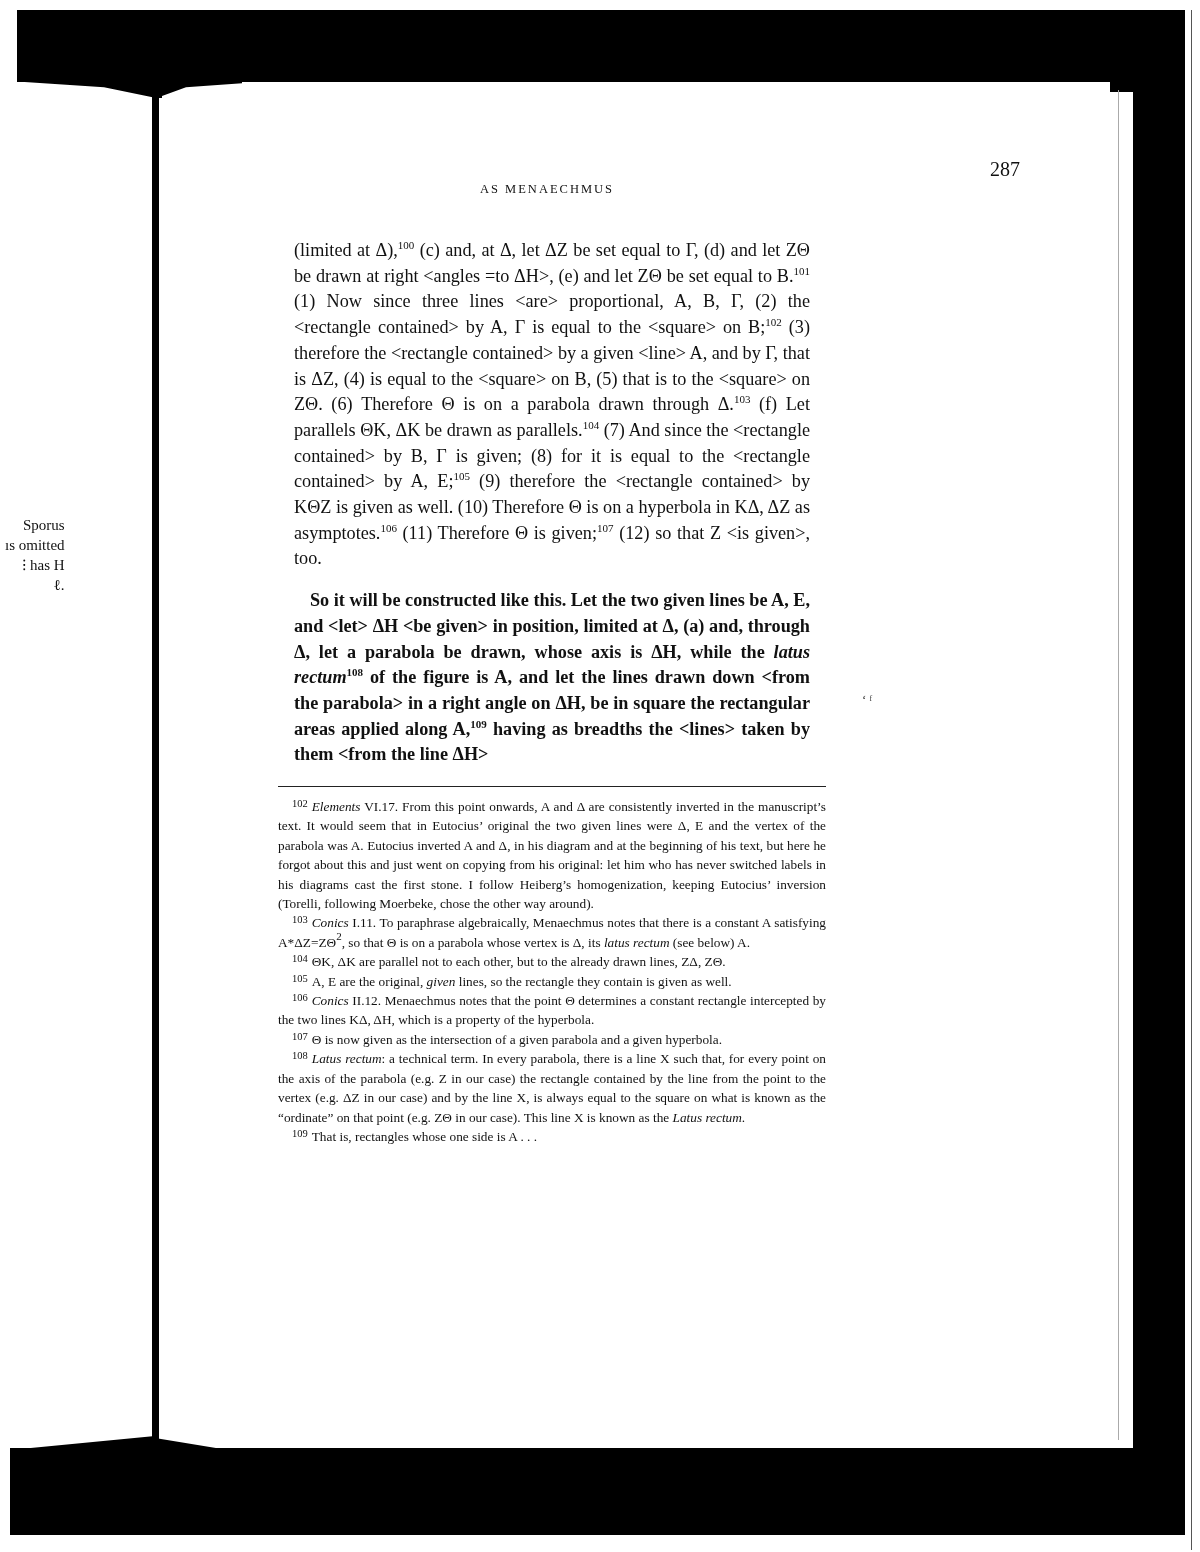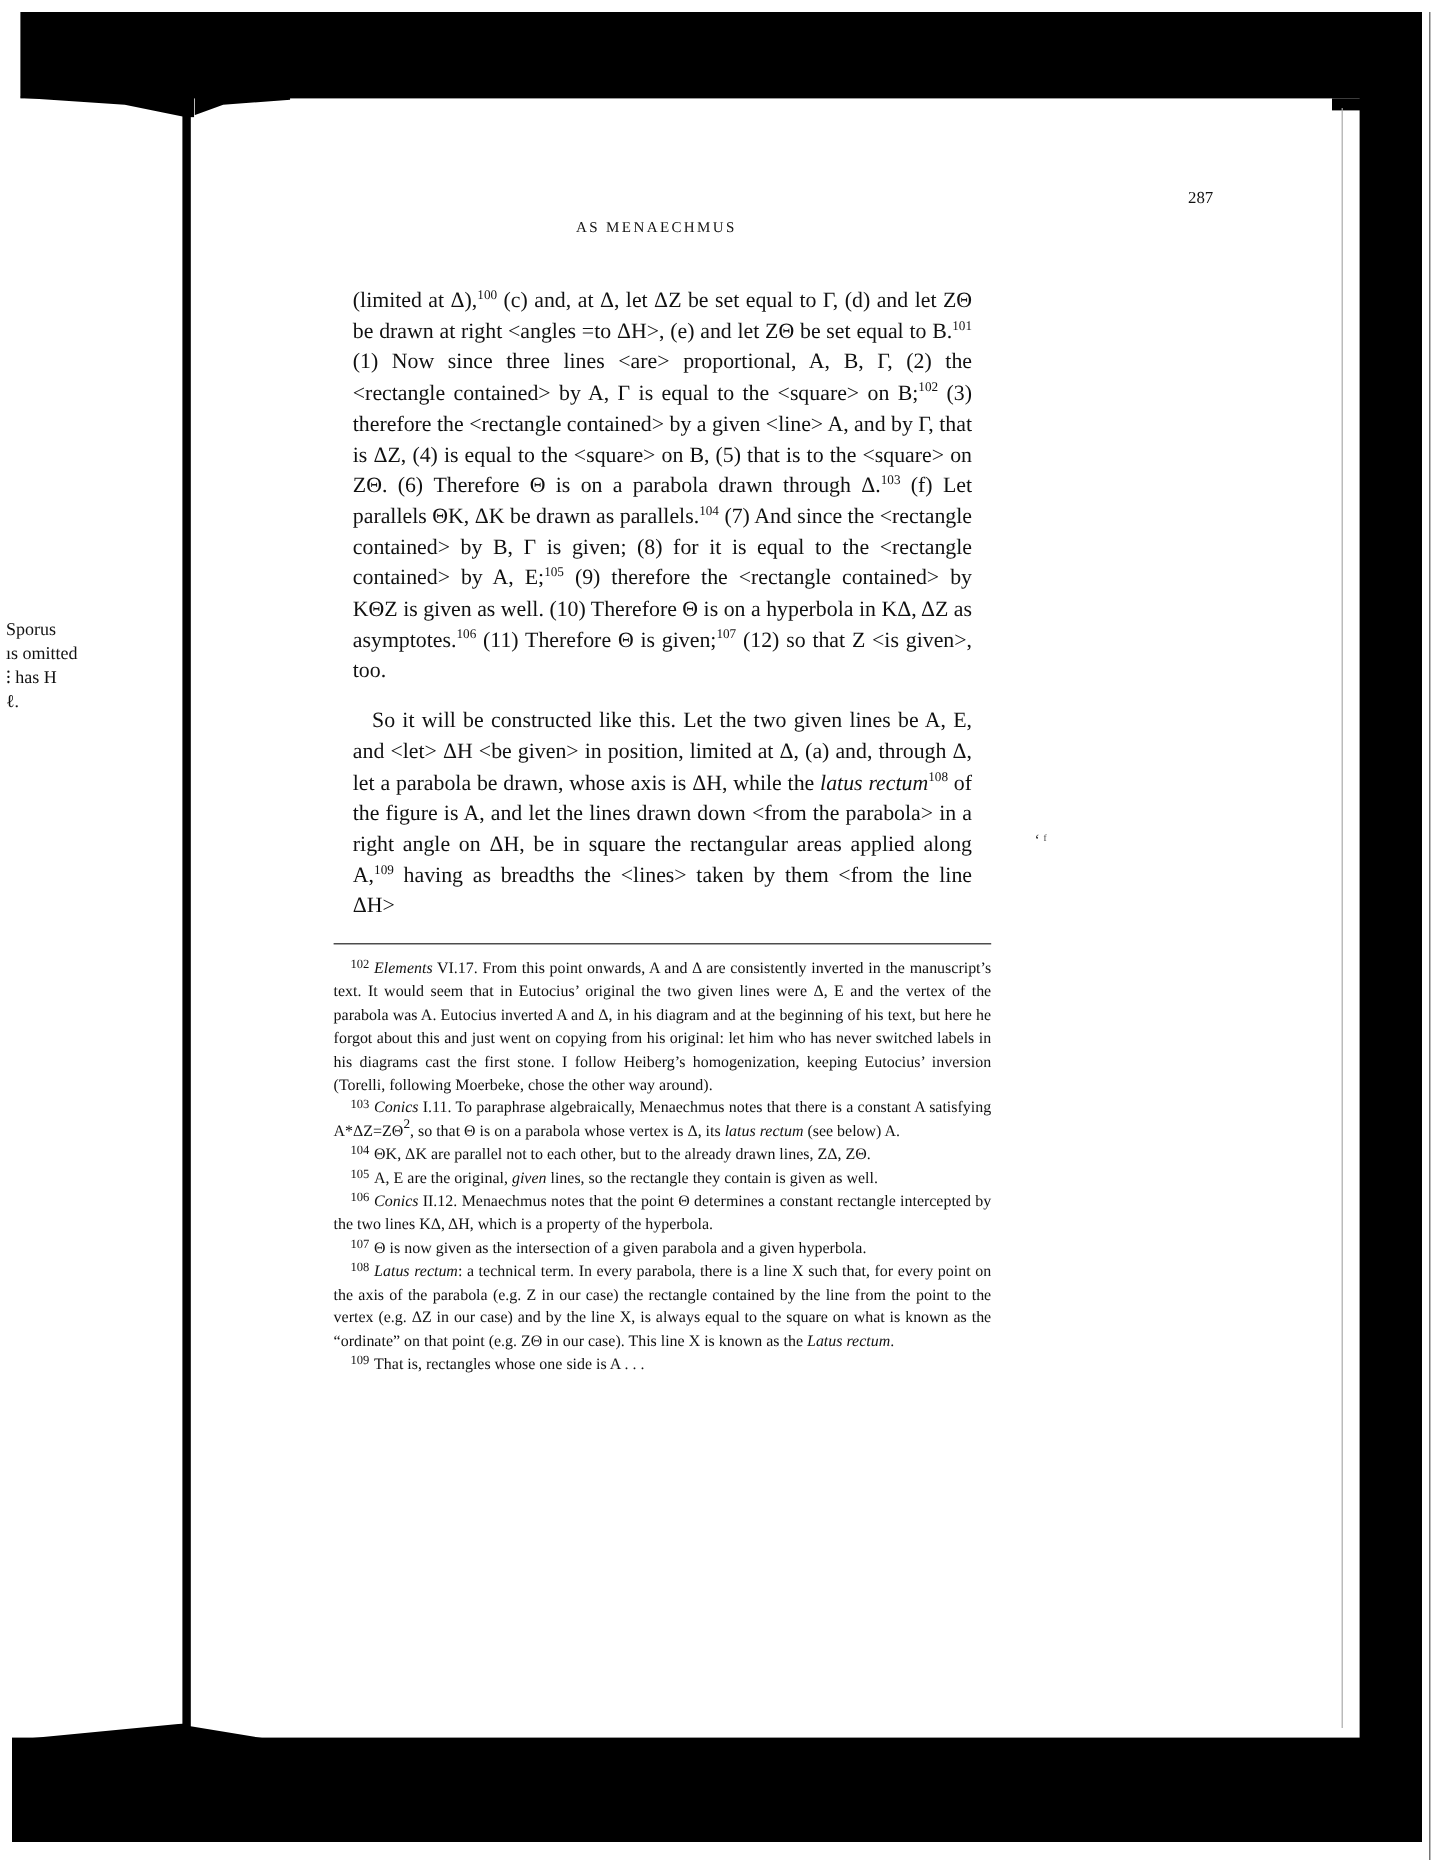--- a/index.html
+++ b/index.html
@@ -23,42 +23,42 @@
     clip-path: polygon(0 100%, 100% 0, 100% 100%); position:absolute; }
   .botcurve-r { left:155px; top:1438px; width:70px; height:12px; background:#000;
     clip-path: polygon(0 0, 100% 95%, 100% 100%, 0 100%); position:absolute; }
   .edge-line { position:absolute; left:1191px; top:10px; width:1px; height:1540px; background:#555; }
   .edge-line2 { position:absolute; left:1118px; top:90px; width:1px; height:1350px; background:#aaa; }
 
   .running-head {
     position:absolute; left:480px; top:162px;
     font-size:12.5px; letter-spacing:2px; font-variant: small-caps; margin-top: 20px;
   }
-  .page-number { position:absolute; left:990px; top:158px; font-size:14px; }
+  .page-number { position:absolute; left:990px; top:158px; font-size:20px; }
 
   .main-text {
     position:absolute; left:278px; top:222px; width:548px;
     font-size:18.2px; line-height:25.7px; text-align:justify;
   }
   .main-text p { margin:16px; }
-  .main-text p.indent { text-indent:16px; }
+  .main-text p.indent { text-indent:16px;font-weight:bold; }
   sup { font-size:11px; line-height:0; vertical-align: 7px; }
 
   .footnote-rule { position:absolute; left:278px; top:786px; width:548px; height:1px; background:#222; }
   .footnotes {
     position:absolute; left:278px; top:797px; width:548px;
     font-size:13.3px; line-height:19.4px; text-align:justify;
   }
   .footnotes p { margin:0; text-indent:14px; }
   .footnotes .fn-num { font-size:10.5px; vertical-align:4px; line-height:0; margin-right:4px; }
 
   .margin-note {
     position:absolute; left:5px; top:515px; font-size:15px; line-height:20px; color:#111;
   }
-  .margin-note div { white-space:nowrap; }
+  .margin-note div { white-space:nowrap;text-align:right; }
   .scribble { position:absolute; font-size:13px; color:#333; }
 </style>
 </head>
 <body>
 
 <div class="black topband"></div>
 <div class="topcurve-l"></div>
 <div class="topcurve-r"></div>
 <div class="black gutter"></div>
 <div class="black rightcol"></div>

